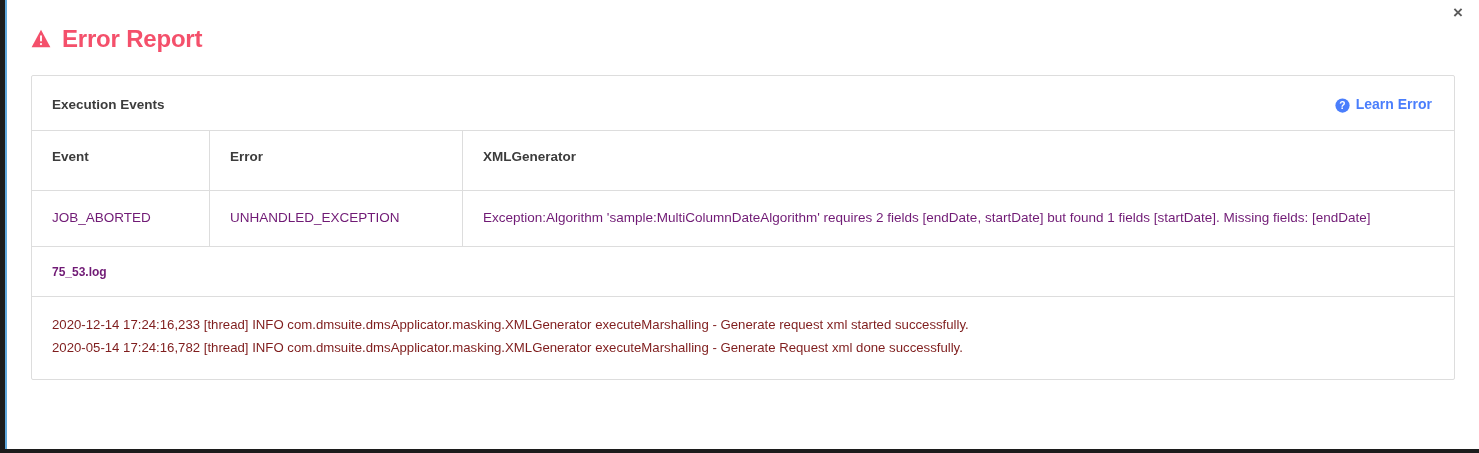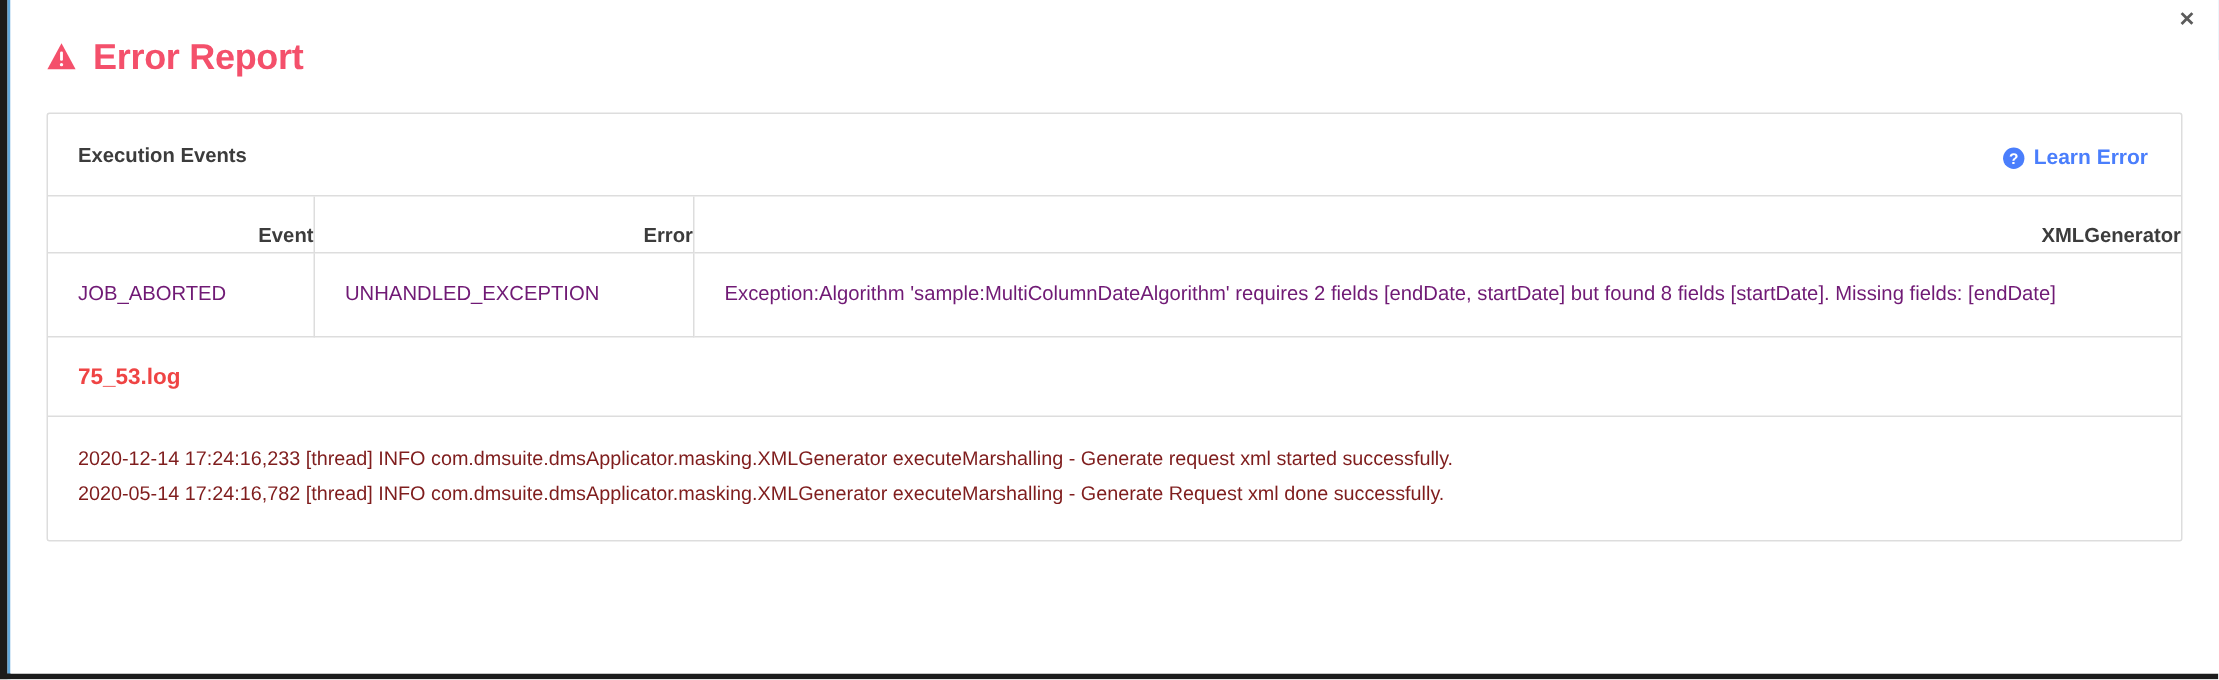--- a/index.html
+++ b/index.html
@@ -94,21 +94,21 @@
 
   .card {
     margin: 22px 24px 0 24px;
     border: 1px solid #dddddd;
     border-radius: 2px;
     background: #ffffff;
   }
 
   .card-head {
     display: flex;
-    align-items: flex-start;
+    align-items: center;
     justify-content: space-between;
     padding: 20px 22px 18px 20px;
     border-bottom: 1px solid #dddddd;
   }
   .card-head-title {
     font-size: 13.5px;
     font-weight: bold;
     color: #3c3c3c;
   }
   .learn-more {
@@ -130,48 +130,48 @@
     position: relative;
     top: 1px;
   }
 
   table.events {
     width: 100%;
     border-collapse: collapse;
     table-layout: fixed;
   }
   table.events th {
-    text-align: right;
+    text-align: left;
     font-size: 13.5px;
     font-weight: bold;
     color: #3c3c3c;
-    padding: 18px 0 4px 20px;
+    padding: 18px 0 26px 20px;
     border-bottom: 1px solid #dddddd;
     border-right: 1px solid #dddddd;
     vertical-align: middle;
   }
   table.events th:last-child { border-right: none; }
   table.events td {
     font-size: 13.5px;
     color: #701a75;
     padding: 17px 18px 17px 20px;
     border-bottom: 1px solid #dddddd;
     border-right: 1px solid #dddddd;
     vertical-align: top;
     line-height: 1.55;
   }
   table.events td:last-child { border-right: none; }
 
   .col-event { width: 157px; }
   .col-cause { width: 232px; }
 
   .log-name {
-    font-size: 15px;
-    font-weight: bold;
-    color: #ef4444;
+    font-size: 12px;
+    font-weight: bold;
+    color: #701a75;
     padding: 18px 0 17px 20px;
     border-bottom: 1px solid #dddddd;
   }
 
   .log-body {
     padding: 17px 20px 20px 20px;
   }
   .log-line {
     font-size: 13.2px;
     color: #7f1d1d;
@@ -225,21 +225,21 @@
           <tr>
             <th class="col-event">Event</th>
             <th class="col-cause">Error</th>
             <th>XMLGenerator</th>
           </tr>
         </thead>
         <tbody>
           <tr>
             <td class="col-event">JOB_ABORTED</td>
             <td class="col-cause">UNHANDLED_EXCEPTION</td>
-            <td>Exception:Algorithm 'sample:MultiColumnDateAlgorithm' requires 2 fields [endDate, startDate] but found 8 fields [startDate]. Missing fields: [endDate]</td>
+            <td>Exception:Algorithm 'sample:MultiColumnDateAlgorithm' requires 2 fields [endDate, startDate] but found 1 fields [startDate]. Missing fields: [endDate]</td>
           </tr>
         </tbody>
       </table>
 
       <div class="log-name">75_53.log</div>
 
       <div class="log-body">
         <div class="log-line">2020-12-14 17:24:16,233 [thread] INFO com.dmsuite.dmsApplicator.masking.XMLGenerator executeMarshalling - Generate request xml started successfully.</div>
         <div class="log-line">2020-05-14 17:24:16,782 [thread] INFO com.dmsuite.dmsApplicator.masking.XMLGenerator executeMarshalling - Generate Request xml done successfully.</div>
       </div>

